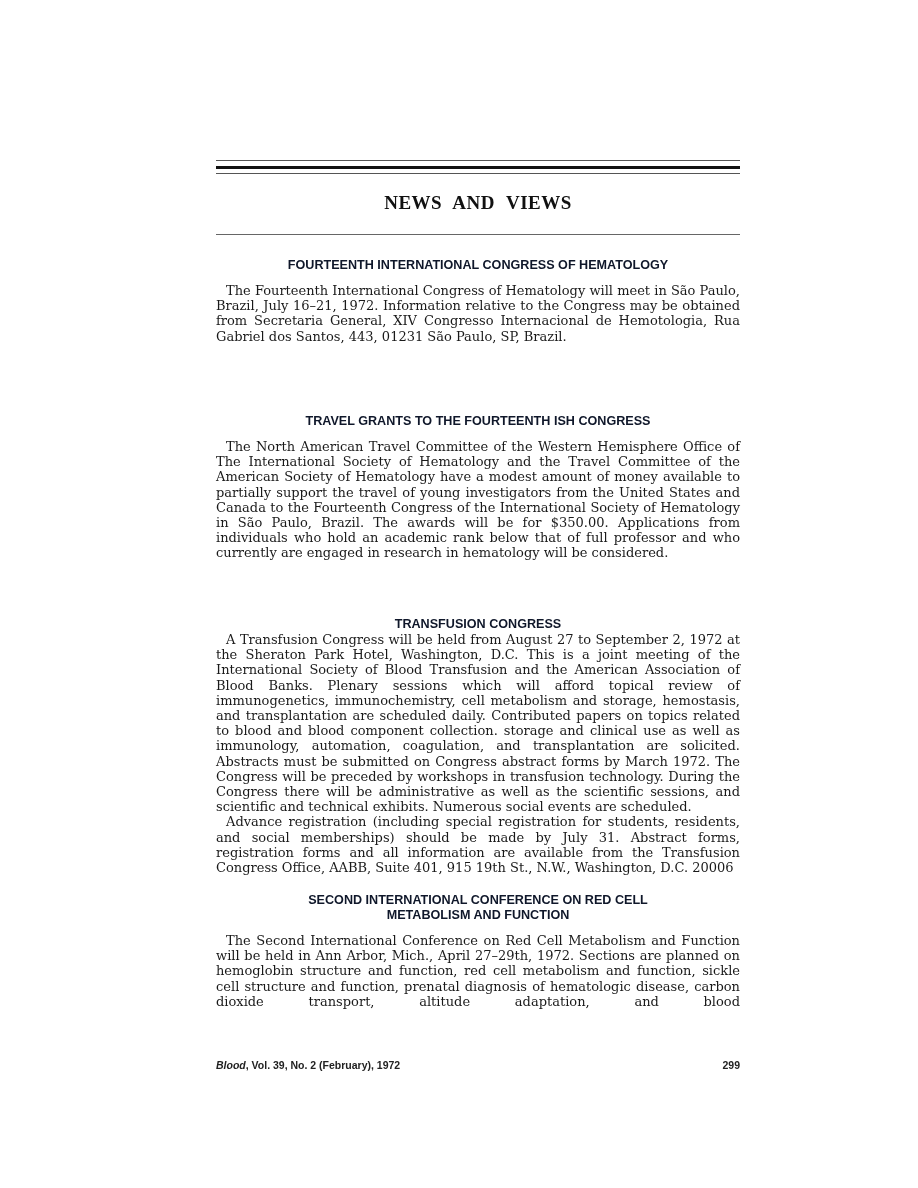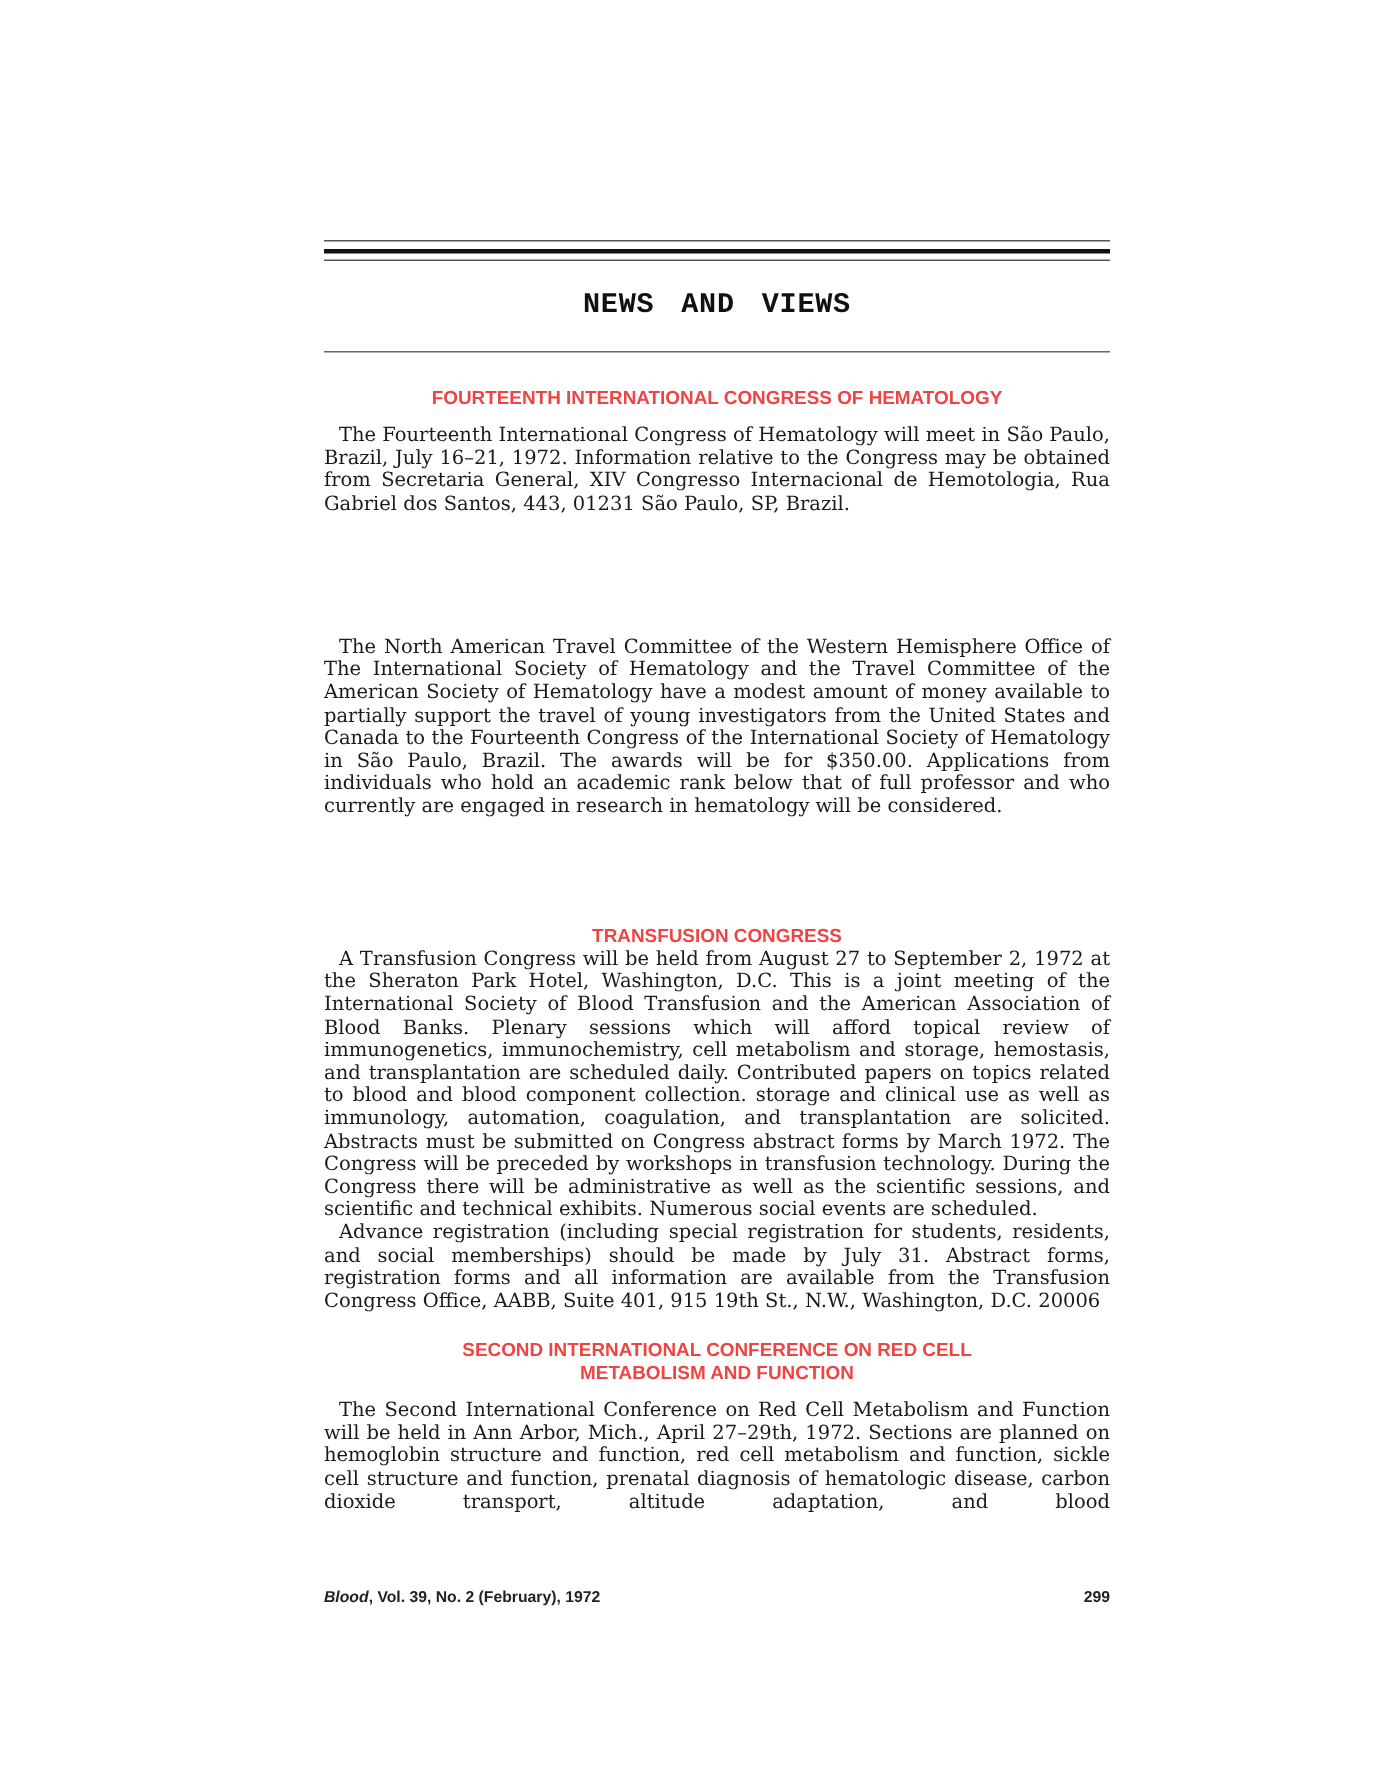--- a/index.html
+++ b/index.html
@@ -5,27 +5,27 @@
   html, body { margin: 0; padding: 0; background: #ffffff; }
   body { width: 918px; height: 1188px; position: relative; overflow: hidden; color: #1a1a1a; }
   .page { position: absolute; left: 216px; top: 0; width: 524px; }
   .rule { position: absolute; left: 0; width: 524px; background: #2a2a2a; }
   .r1 { top: 160px; height: 1px; background: #555; }
   .r2 { top: 166px; height: 3px; background: #111; }
   .r3 { top: 173px; height: 1px; background: #555; }
   .r4 { top: 234px; height: 1px; background: #666; }
   .masthead {
     position: absolute; top: 192px; left: 0; width: 524px; text-align: center;
-    font-family: Liberation Mono, monospace; font-weight: bold; font-size: 19px;
+    font-family: Liberation Serif, serif; font-weight: bold; font-size: 19px;
     letter-spacing: 0.5px; word-spacing: 6px; color: #111;
   }
   .section { position: absolute; left: 0; width: 524px; }
   .heading {
     font-family: "Liberation Sans", sans-serif; font-size: 12.6px; text-align: center;
-    color: #ef4444; line-height: 15px; margin: 0;
+    color: #0f172a; line-height: 15px; margin: 0;
   }
   .body-text {
     font-family: "DejaVu Serif", serif; font-size: 13px; line-height: 15.2px;
     text-align: justify; color: #1a1a1a; margin: 0;
   }
   .body-text p { margin: 0; text-indent: 10px; text-align: justify; }
   .s1 { top: 258px; }
   .s1 .body-text { margin-top: 10px; }
   .s2 { top: 414px; }
   .s2 .body-text { margin-top: 10px; }
@@ -51,20 +51,21 @@
   <div class="rule r4"></div>
 
   <div class="section s1">
     <h2 class="heading">FOURTEENTH INTERNATIONAL CONGRESS OF HEMATOLOGY</h2>
     <div class="body-text">
       <p>The Fourteenth International Congress of Hematology will meet in São Paulo, Brazil, July 16–21, 1972. Information relative to the Congress may be obtained from Secretaria General, XIV Congresso Internacional de Hemotologia, Rua Gabriel dos Santos, 443, 01231 São Paulo, SP, Brazil.</p>
     </div>
   </div>
 
   <div class="section s2">
+    <h2 class="heading">TRAVEL GRANTS TO THE FOURTEENTH ISH CONGRESS</h2>
     <div class="body-text">
       <p>The North American Travel Committee of the Western Hemisphere Office of The International Society of Hematology and the Travel Committee of the American Society of Hematology have a modest amount of money available to partially support the travel of young investigators from the United States and Canada to the Fourteenth Congress of the International Society of Hematology in São Paulo, Brazil. The awards will be for $350.00. Applications from individuals who hold an academic rank below that of full professor and who currently are engaged in research in hematology will be considered.</p>
     </div>
   </div>
 
   <div class="section s3">
     <h2 class="heading">TRANSFUSION CONGRESS</h2>
     <div class="body-text">
       <p>A Transfusion Congress will be held from August 27 to September 2, 1972 at the Sheraton Park Hotel, Washington, D.C. This is a joint meeting of the International Society of Blood Transfusion and the American Association of Blood Banks. Plenary sessions which will afford topical review of immunogenetics, immunochemistry, cell metabolism and storage, hemostasis, and transplantation are scheduled daily. Contributed papers on topics related to blood and blood component collection. storage and clinical use as well as immunology, automation, coagulation, and transplantation are solicited. Abstracts must be submitted on Congress abstract forms by March 1972. The Congress will be preceded by workshops in transfusion technology. During the Congress there will be administrative as well as the scientific sessions, and scientific and technical exhibits. Numerous social events are scheduled.</p>
       <p>Advance registration (including special registration for students, residents, and social memberships) should be made by July 31. Abstract forms, registration forms and all information are available from the Transfusion Congress Office, AABB, Suite 401, 915 19th St., N.W., Washington, D.C. 20006</p>

